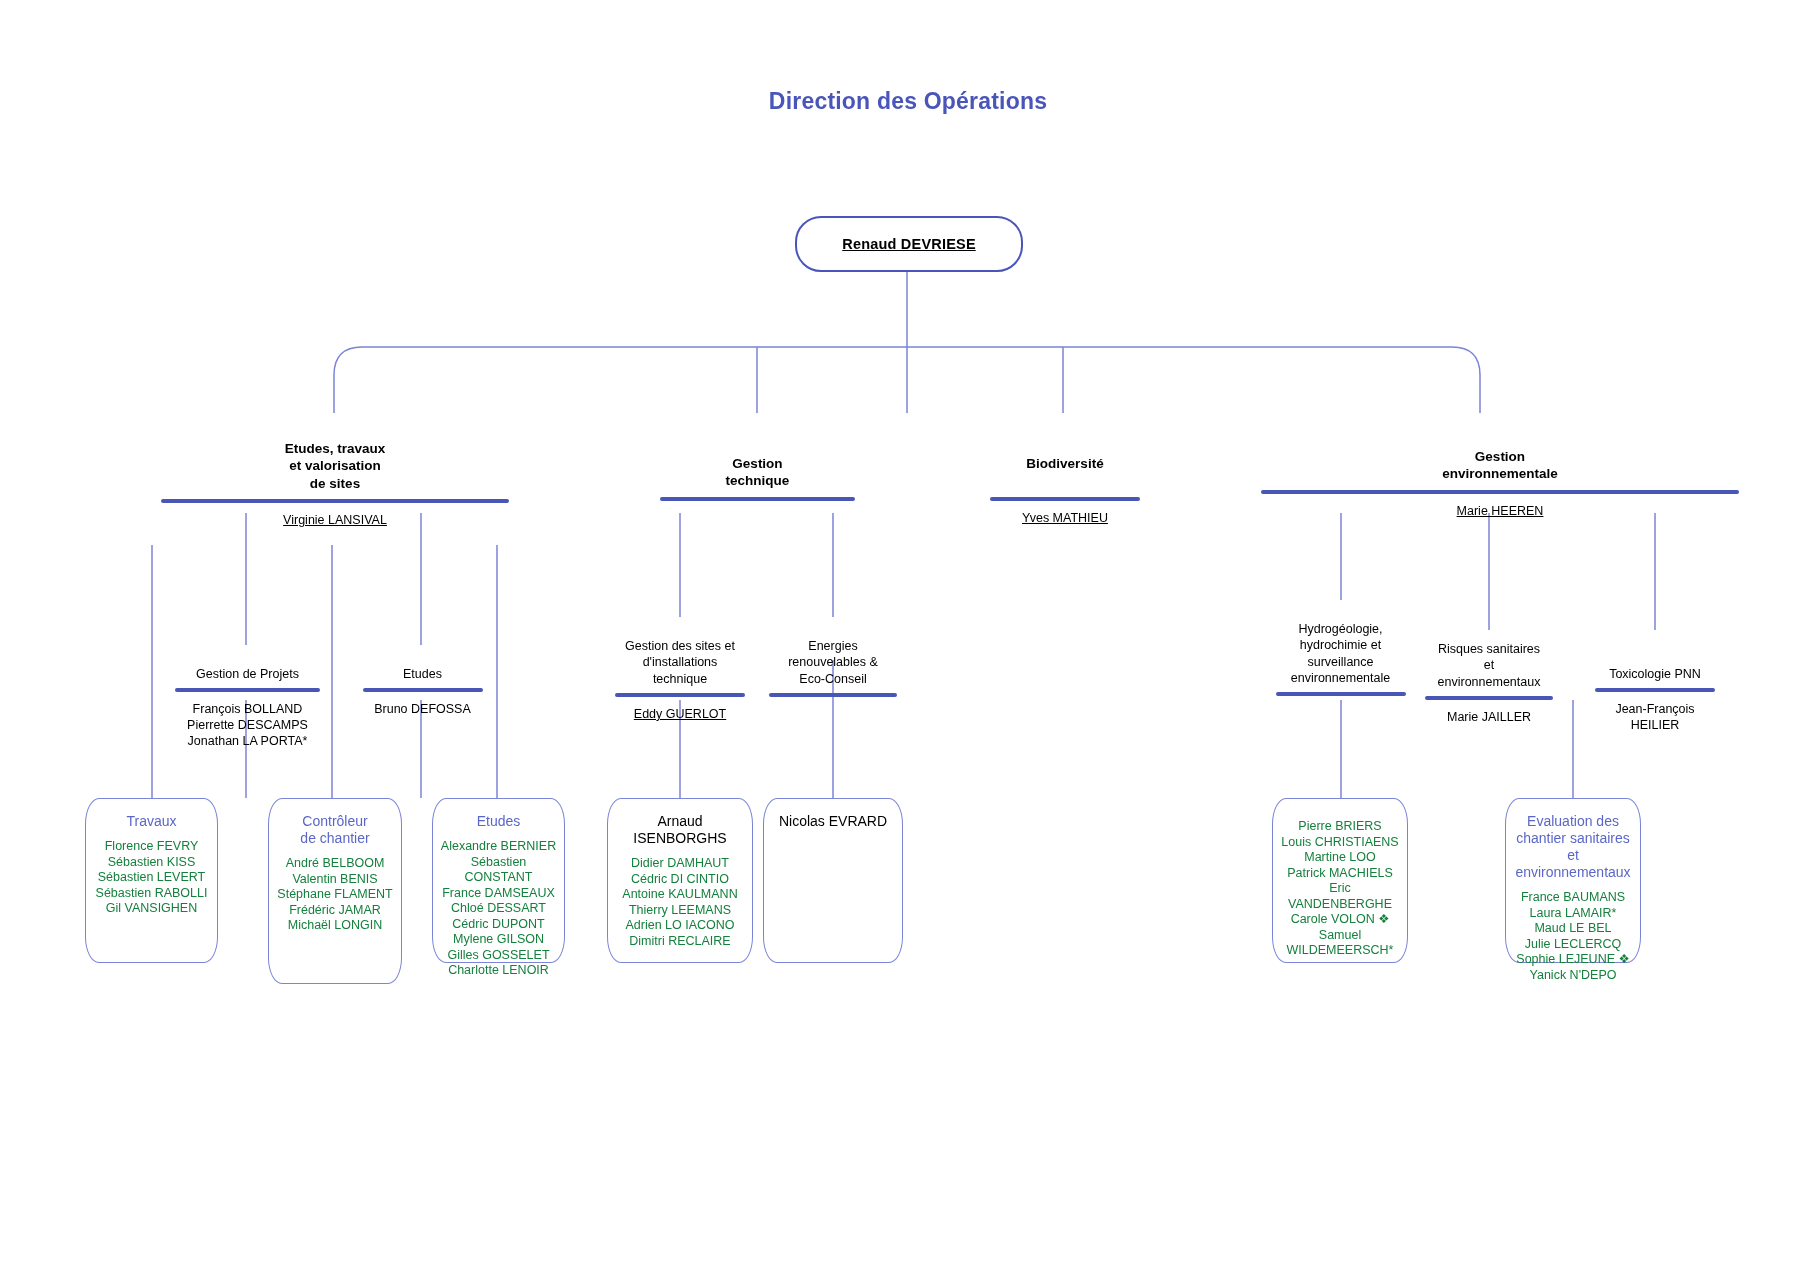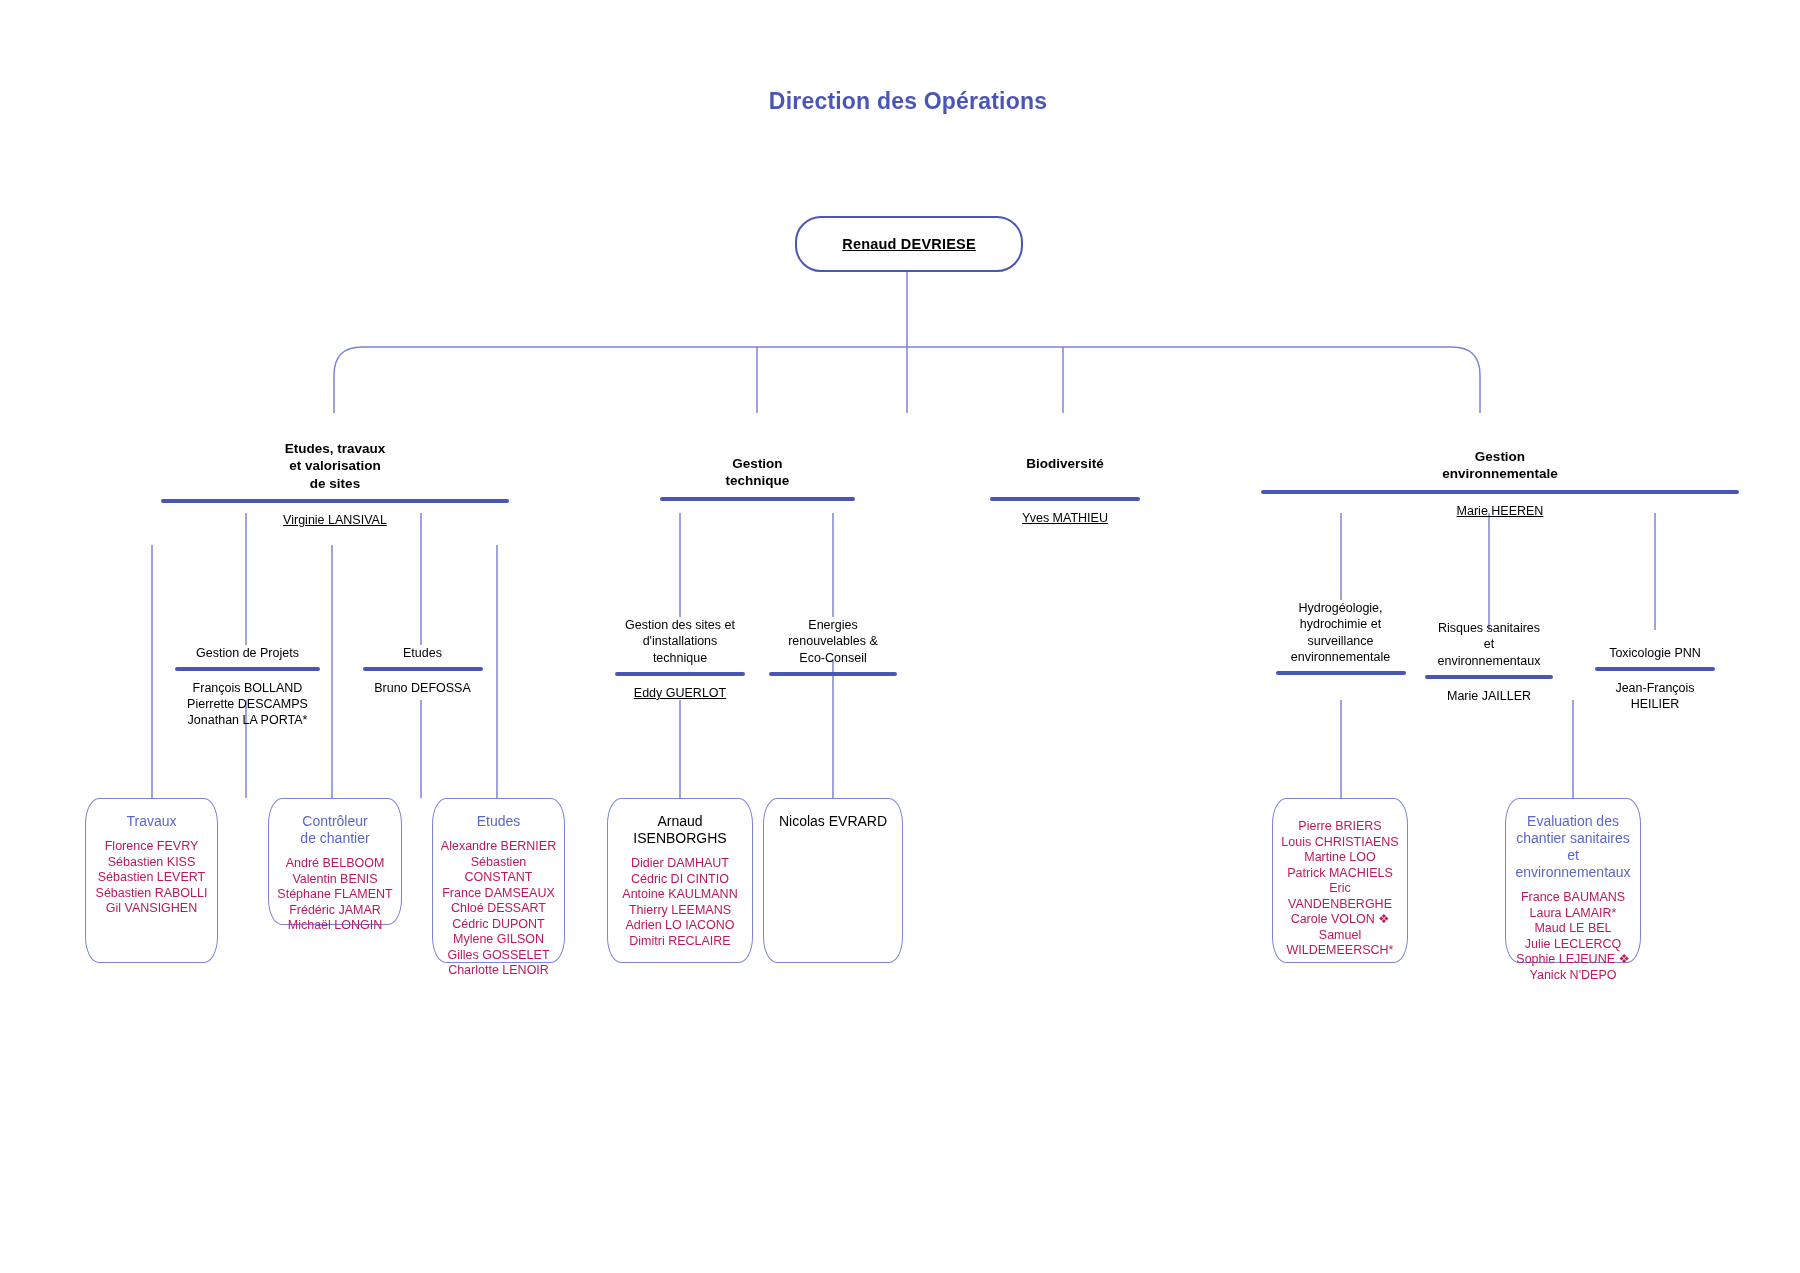--- a/index.html
+++ b/index.html
@@ -83,20 +83,21 @@
     text-decoration: underline;
     line-height: 1.25;
   }
 
   
   .svc-col { text-align: center; }
   .svc-title {
     font-size: 12.5px;
     color: #000000;
     line-height: 1.3;
+    margin-top: 21px;
   }
   .svc-bar {
     height: 4px;
     background: #4856b5;
     border-radius: 2px;
     margin: 6px auto 0 auto;
   }
   .svc-lead {
     margin-top: 9px;
     font-size: 12.5px;
@@ -127,21 +128,21 @@
   .team-box::after { left: auto; right: -1.4px; }
   .team-title {
     font-size: 14px;
     color: #5b67c8;
     line-height: 1.22;
     margin-bottom: 9px;
   }
   .team-title.black { color: #000000; }
   .team-name {
     font-size: 12.5px;
-    color: #be185d;
+    color: #15803d;
     line-height: 1.24;
   }
 </style>
 </head>
 <body>
 
 <div id="canvas">
 
   <svg id="wires" viewBox="0 0 1800 1273" xmlns="http://www.w3.org/2000/svg">
     <g fill="none" stroke="#7b84d6" stroke-width="1.5">
@@ -297,21 +298,21 @@
     </div>
     <div>
       <div class="team-name">Florence FEVRY</div>
       <div class="team-name">Sébastien KISS</div>
       <div class="team-name">Sébastien LEVERT</div>
       <div class="team-name">Sébastien RABOLLI</div>
       <div class="team-name">Gil VANSIGHEN</div>
     </div>
   </div>
 
-  <div class="abs team-box" style="left:268px; top:798px; width:134px; height:127px;">
+  <div class="abs team-box" style="left:268px; top:798px; width:134px; height:186px;">
     <div class="team-title">
       <div>Contrôleur</div>
       <div>de chantier</div>
     </div>
     <div>
       <div class="team-name">André BELBOOM</div>
       <div class="team-name">Valentin BENIS</div>
       <div class="team-name">Stéphane FLAMENT</div>
       <div class="team-name">Frédéric JAMAR</div>
       <div class="team-name">Michaël LONGIN</div>

